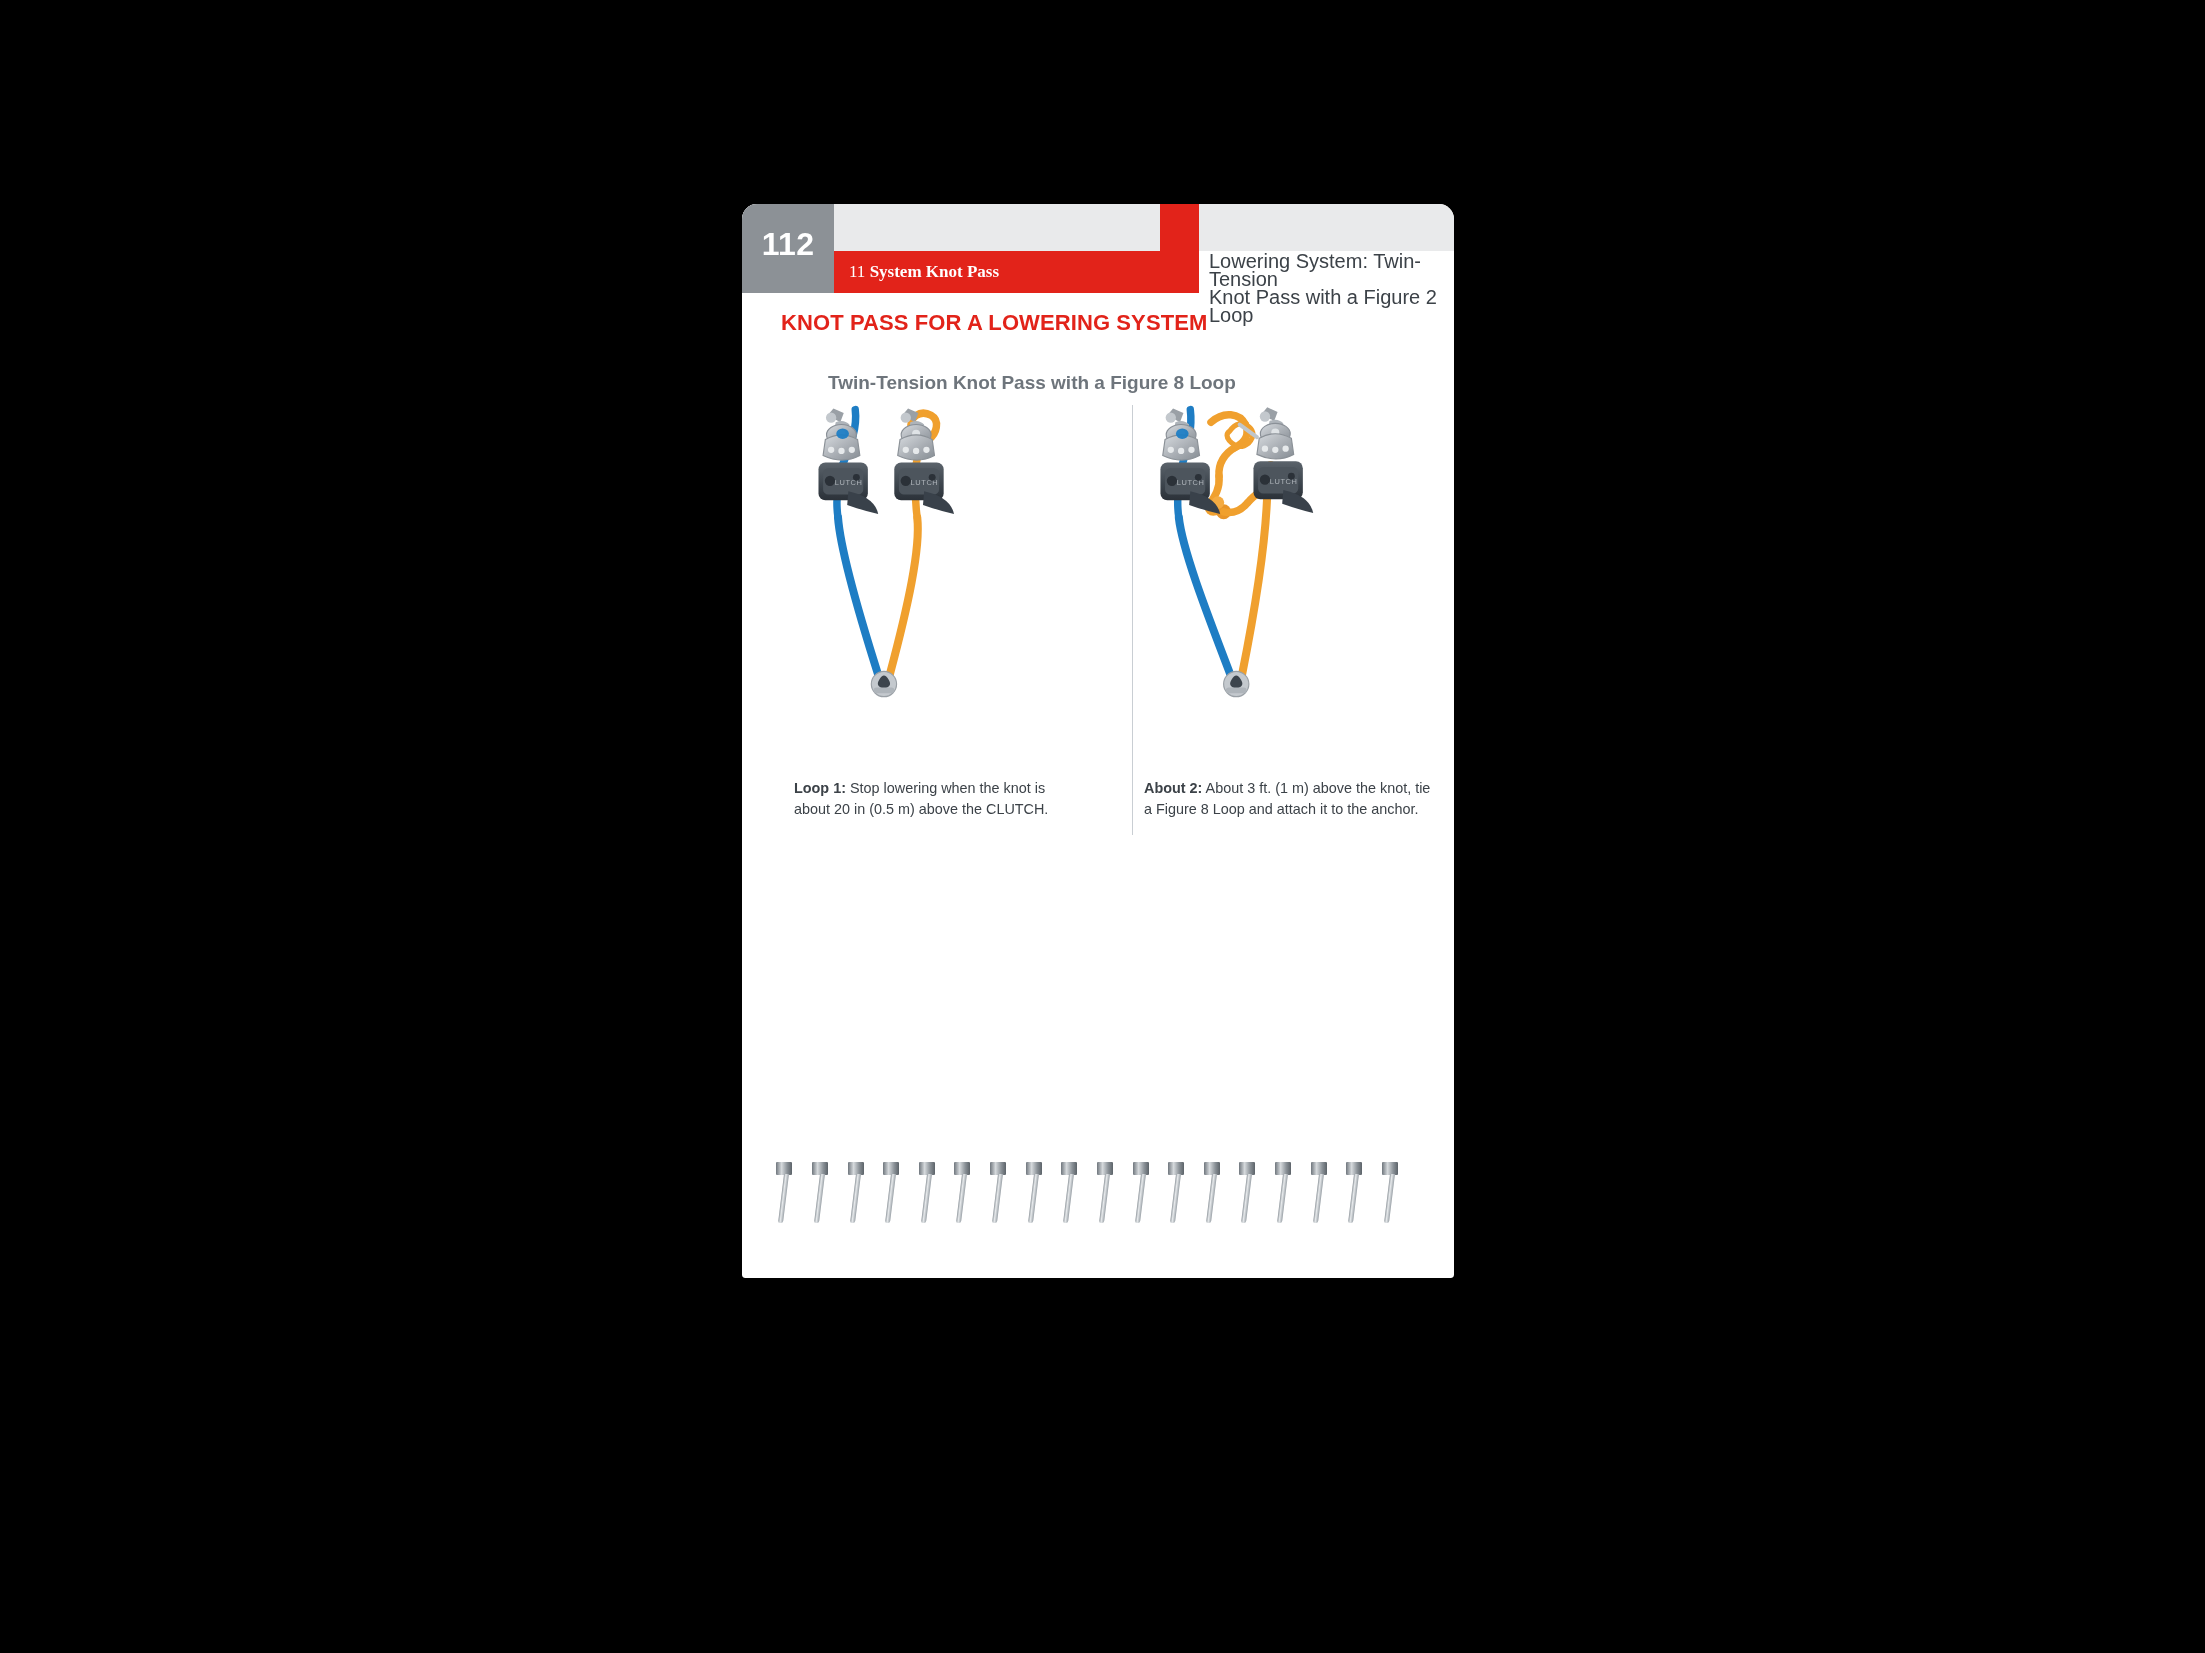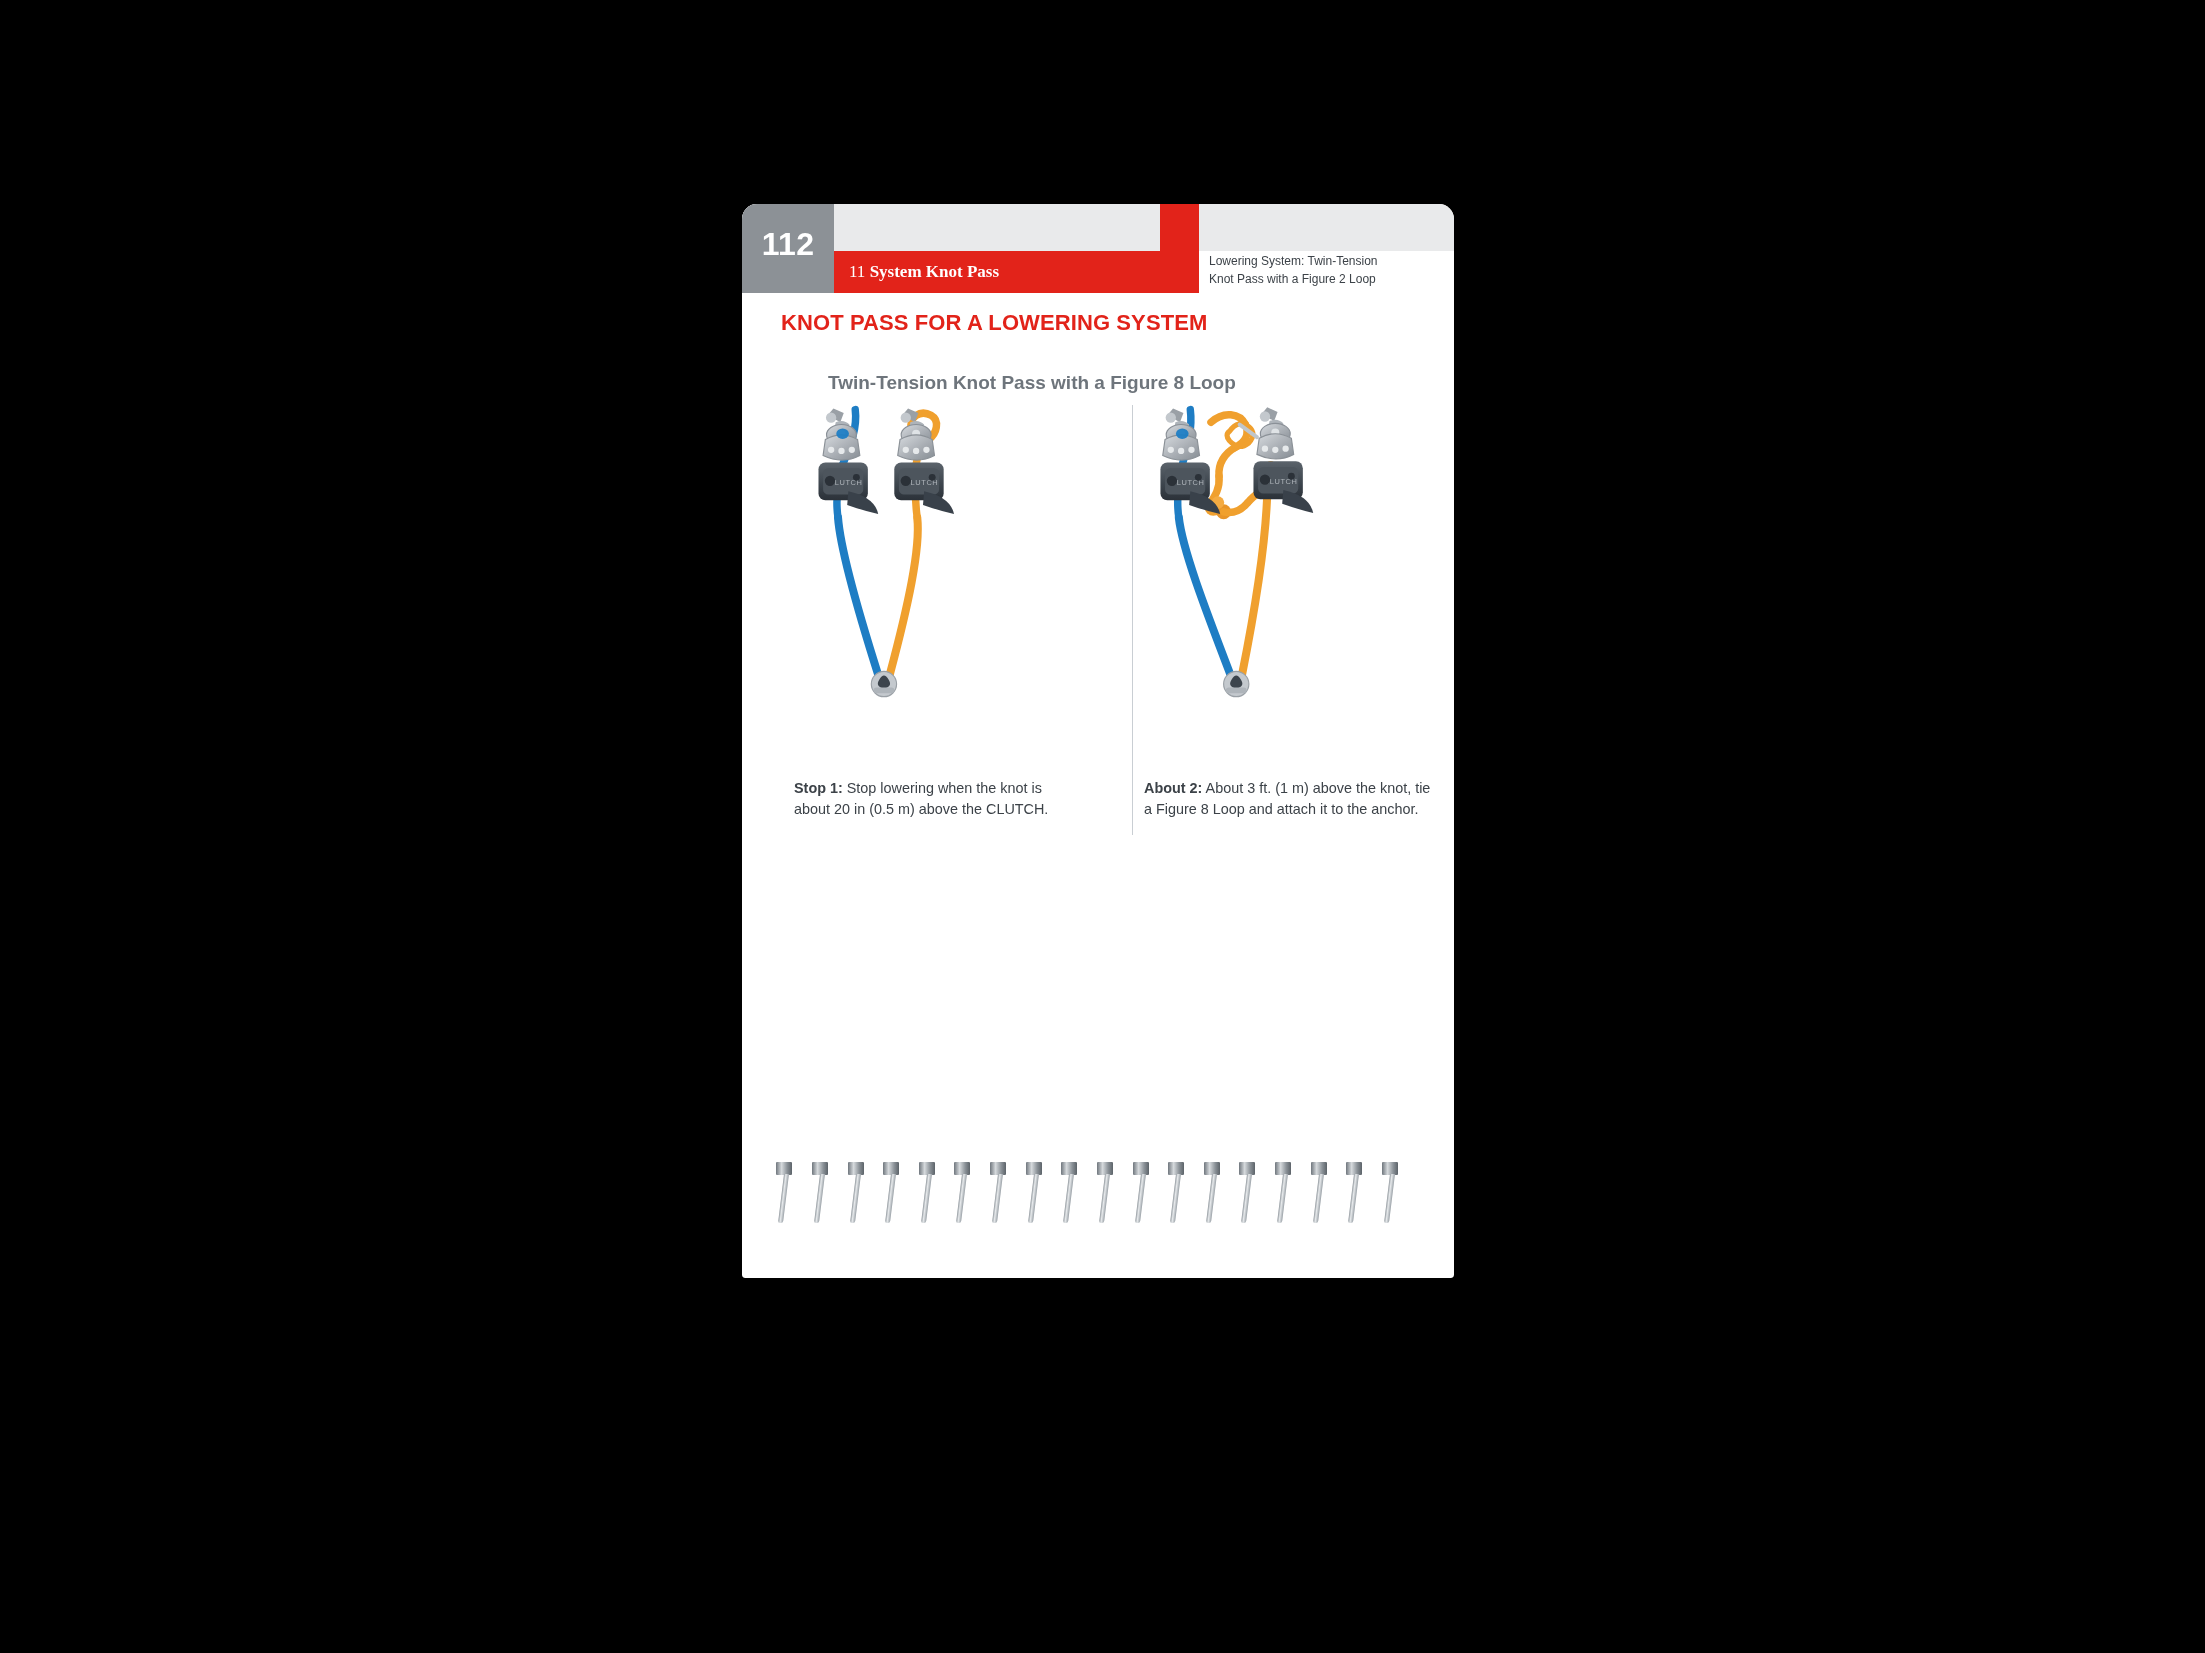--- a/index.html
+++ b/index.html
@@ -96,21 +96,21 @@
   }
   .hdr-red-bar-text .num {
     font-weight: normal;
   }
   .hdr-right-note {
     position: absolute;
     left: 467px;
     top: 48px;
     width: 241px;
     color: #3c4248;
-    font-size: 12px;
+    font-size: 20px;
     line-height: 18px;
   }
 
   
   .main-title {
     position: absolute;
     left: 39px;
     top: 106px;
     color: #e2231a;
     font-size: 22px;
@@ -395,21 +395,21 @@
 
         <g>
           <circle cx="162" cy="486" r="22" fill="#c4c9ce" stroke="#9aa0a6" stroke-width="2"></circle>
           <path d="M154 478 q 8 -14 16 0 q 8 12 -8 16 q -16 -4 -8 -16 z" fill="#3c444c"></path>
           <rect x="144" y="492" width="36" height="10" rx="5" fill="#aeb4ba"></rect>
         </g>
       </svg>
     </div>
 
     <div class="caption left">
-      <span class="lbl">Stop 1:</span><span> Stop lowering when the knot is about 20 in (0.5 m) above the CLUTCH.</span>
+      <span class="lbl">Loop 1:</span><span> Stop lowering when the knot is about 20 in (0.5 m) above the CLUTCH.</span>
     </div>
     <div class="caption right">
       <span class="lbl">About 2:</span><span> About 3 ft. (1 m) above the knot, tie a Figure 8 Loop and attach it to the anchor.</span>
     </div>
 
     <div class="binding">
       <div class="coil" style="left:34px">
           <div class="head"></div>
           <div class="stem"></div>
         </div>

